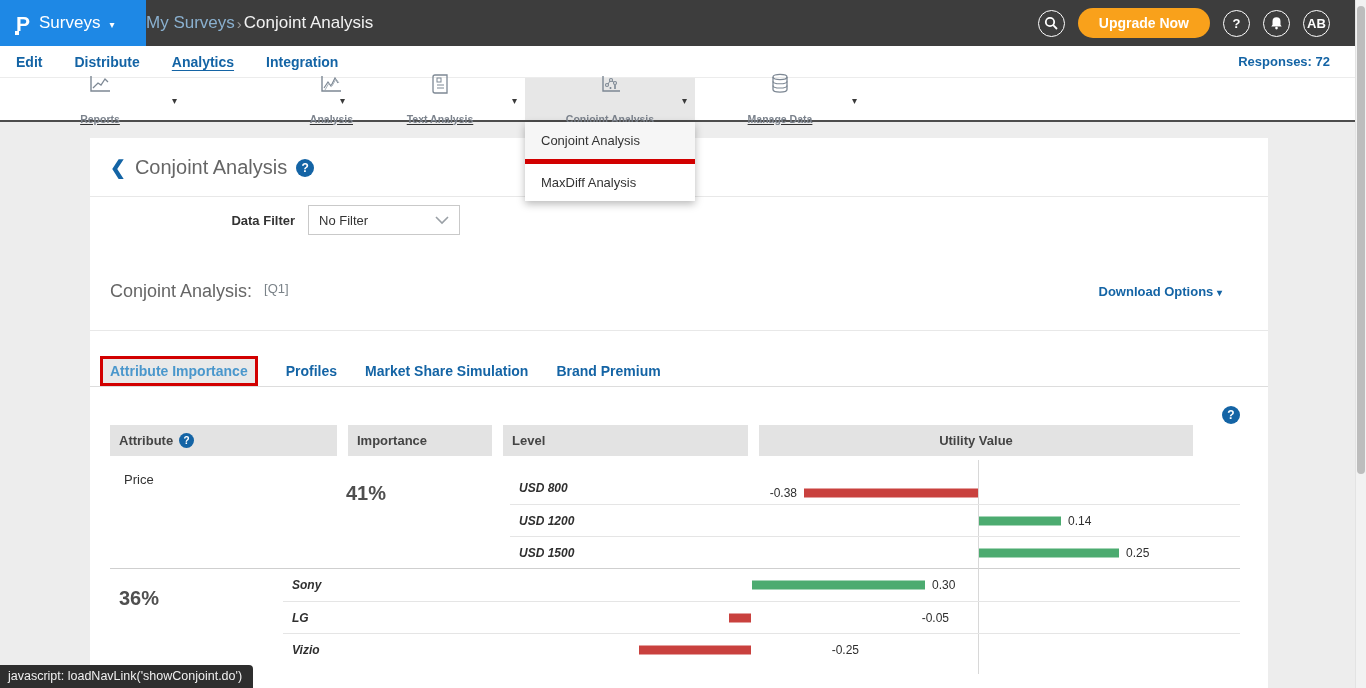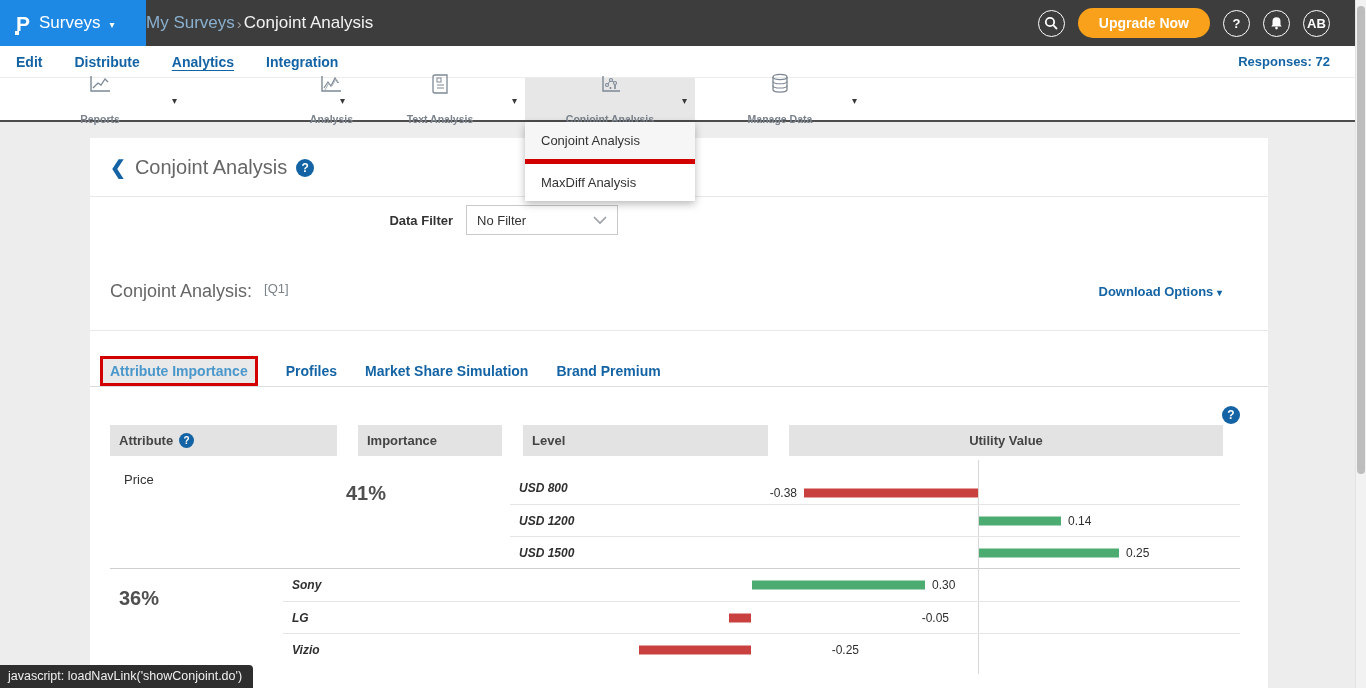--- a/index.html
+++ b/index.html
@@ -24,58 +24,58 @@
   .upgrade-btn { background:#f9a11b; color:#fff; font-weight:700; font-size:14px; border:none; border-radius:16px; padding:7px 21px; cursor:pointer; }
   
   .navrow { position:absolute; top:46px; left:0; width:1366px; height:32px; background:#fff; display:flex; align-items:center; gap:32px; padding:0 16px; border-bottom:1px solid #ececec; z-index:4; }
   .nav-link { color:#1464a5; font-size:14px; font-weight:700; cursor:pointer; }
   .nav-link.active { text-decoration:underline; text-underline-offset:3px; text-decoration-thickness:1px; }
   .responses { margin-left:auto; margin-right:20px; color:#1464a5; font-size:13px; font-weight:700; }
   
   .toolbar { position:absolute; top:78px; left:0; width:1366px; height:44px; background:#fff; border-bottom:2px solid #4d4d4d; z-index:4; }
   .tool-item { position:absolute; top:0; width:170px; height:42px; display:flex; align-items:center; justify-content:center; cursor:pointer; }
   .tool-item.active { background:#e7e7e7; }
-  .tool-inner { display:flex; flex-direction:column; align-items:center; gap:19px; }
+  .tool-inner { display:flex; flex-direction:column; align-items:center; gap:19px;text-decoration:underline; }
   .tool-label { font-size:10.5px; color:#7b828c; font-weight:700; }
   .tool-caret { position:absolute; right:8px; top:17px; font-size:10px; color:#3a3a3a; }
   .tool-icon svg { display:block; }
   
   .dropdown { position:absolute; top:122px; left:525px; width:170px; background:#fff; box-shadow:0 3px 8px rgba(0,0,0,0.28); z-index:6; }
   .dd-item { font-size:13px; color:#333; padding:11px 16px; cursor:pointer; }
   .dd-item.first { background:#f6f6f6; }
   .red-bar { height:5px; background:#d20000; width:100%; }
   
   .scroll-track { position:absolute; top:0; right:0; width:11px; height:688px; background:#f2f2f2; border-left:1px solid #e3e3e3; z-index:9; }
   .scroll-thumb { position:absolute; top:6px; right:1px; width:8px; height:468px; background:#bdbdbd; border-radius:4px; }
   
   .card { position:absolute; top:138px; left:90px; width:1178px; height:550px; background:#fff; z-index:2; }
   .page-title-row { position:absolute; top:18px; left:20px; display:flex; align-items:center; gap:9px; }
   .back-chev { color:#1464a5; font-size:19px; font-weight:700; cursor:pointer; line-height:1; }
   .page-title { font-size:20px; color:#666; }
   .help-dot { width:18px; height:18px; border-radius:50%; background:#1464a5; color:#fff; font-size:12px; font-weight:700; display:flex; align-items:center; justify-content:center; cursor:pointer; }
   .divider { position:absolute; left:0; width:1178px; height:1px; background:#e8e8e8; }
   .d1 { top:58px; } .d2 { top:192px; } .d3 { top:248px; background:#ddd; }
-  .filter-row { position:absolute; top:67px; left:0; width:528px; display:flex; align-items:center; justify-content:flex-end; gap:13px; }
+  .filter-row { position:absolute; top:67px; left:0; width:370px; display:flex; align-items:center; justify-content:flex-end; gap:13px; }
   .filter-label { font-size:13px; font-weight:700; color:#333; }
   .select-box { width:152px; height:30px; border:1px solid #c9c9c9; display:flex; align-items:center; justify-content:space-between; padding:0 10px; font-size:13px; color:#333; cursor:pointer; background:#fff; }
   .dataset-input { position:absolute; top:105px; left:20px; width:1132px; height:22px; border:1px solid #c9c9c9; font-size:12px; color:#333; padding:0 8px; font-family:"Liberation Sans", sans-serif; }
   .section-row { position:absolute; top:143px; left:20px; display:flex; align-items:flex-start; gap:12px; }
   .section-title { font-size:18px; color:#666; }
   .question-ref { font-size:13px; color:#7a8288; }
   .download-link { position:absolute; top:146px; right:46px; color:#1464a5; font-size:13px; font-weight:700; cursor:pointer; }
   .download-link .dl-caret { font-size:10px; }
   
   .tabs-row { position:absolute; top:218px; left:10px; display:flex; align-items:center; gap:28px; }
   .annotation-box { border:3px solid #d20000; background:#e9e9e9; }
   .tab { font-size:14px; font-weight:700; color:#1464a5; cursor:pointer; }
   .tab.active { color:#4a97cc; padding:4px 7px; display:inline-block; }
   .table-help { position:absolute; top:268px; right:28px; }
   
   .table { position:absolute; top:287px; left:20px; width:1130px; }
-  .thead { display:flex; gap:21px; }
+  .thead { display:flex; gap:11px; }
   .th { background:#e3e3e3; height:31px; line-height:31px; font-size:13px; font-weight:700; color:#444; padding-left:9px; }
   .th-attr { width:227px; display:flex; align-items:center; gap:6px; }
   .th-attr .help-dot { width:15px; height:15px; font-size:10px; }
   .th-imp { width:144px; }
   .th-level { width:245px; }
   .th-util { width:434px; text-align:center; padding-left:0; }
   .tbody { position:relative; margin-top:2px; }
   .axis-line { position:absolute; left:868px; top:2px; height:214px; width:1px; background:#d8d8d8; z-index:0; }
   .group { display:flex; }
   .group + .group { border-top:1px solid #cfcfcf; }

